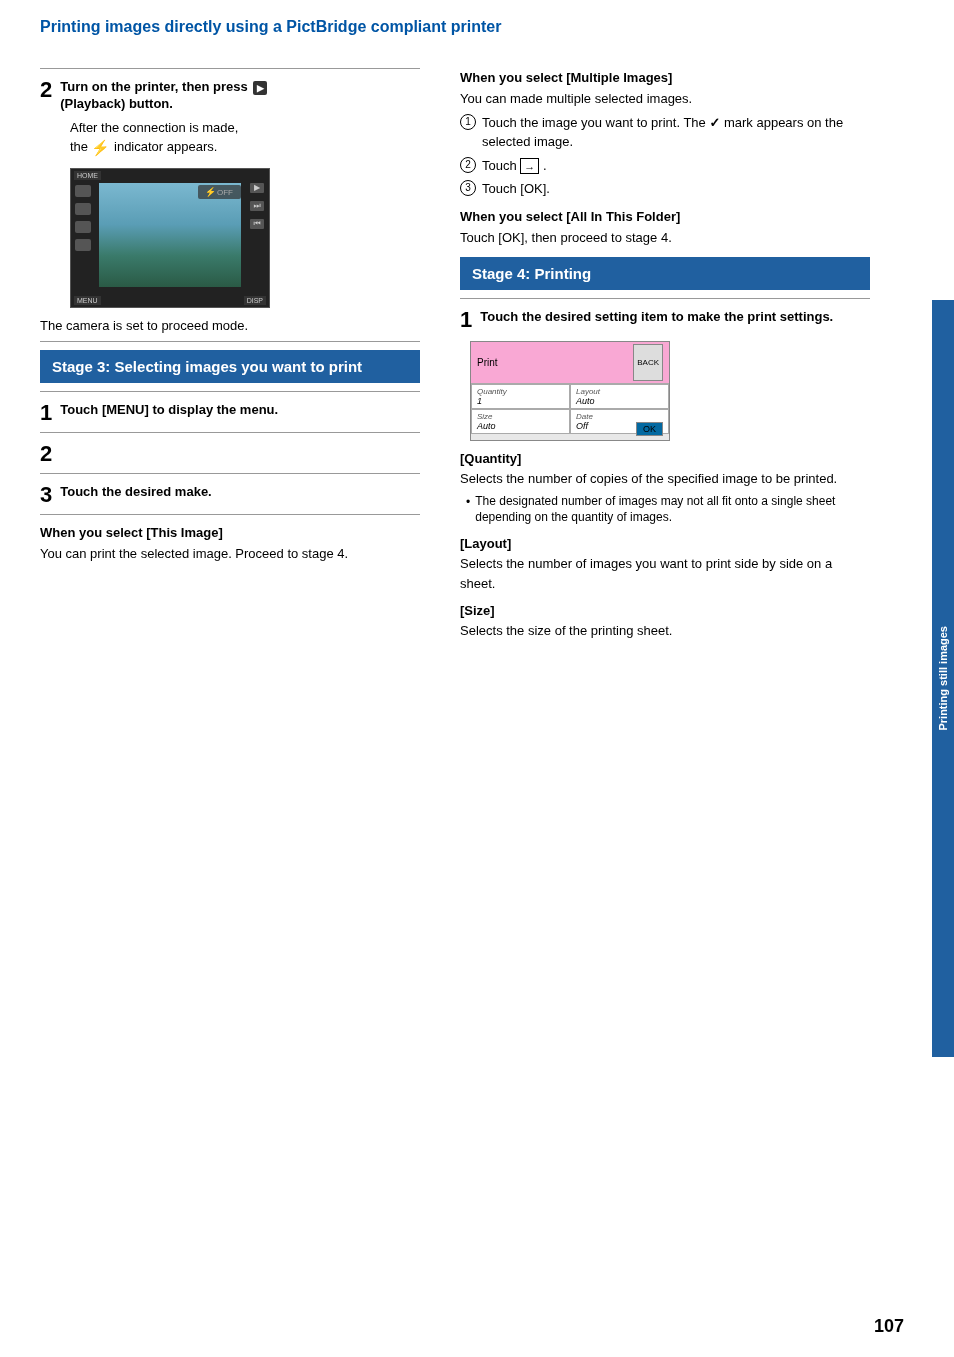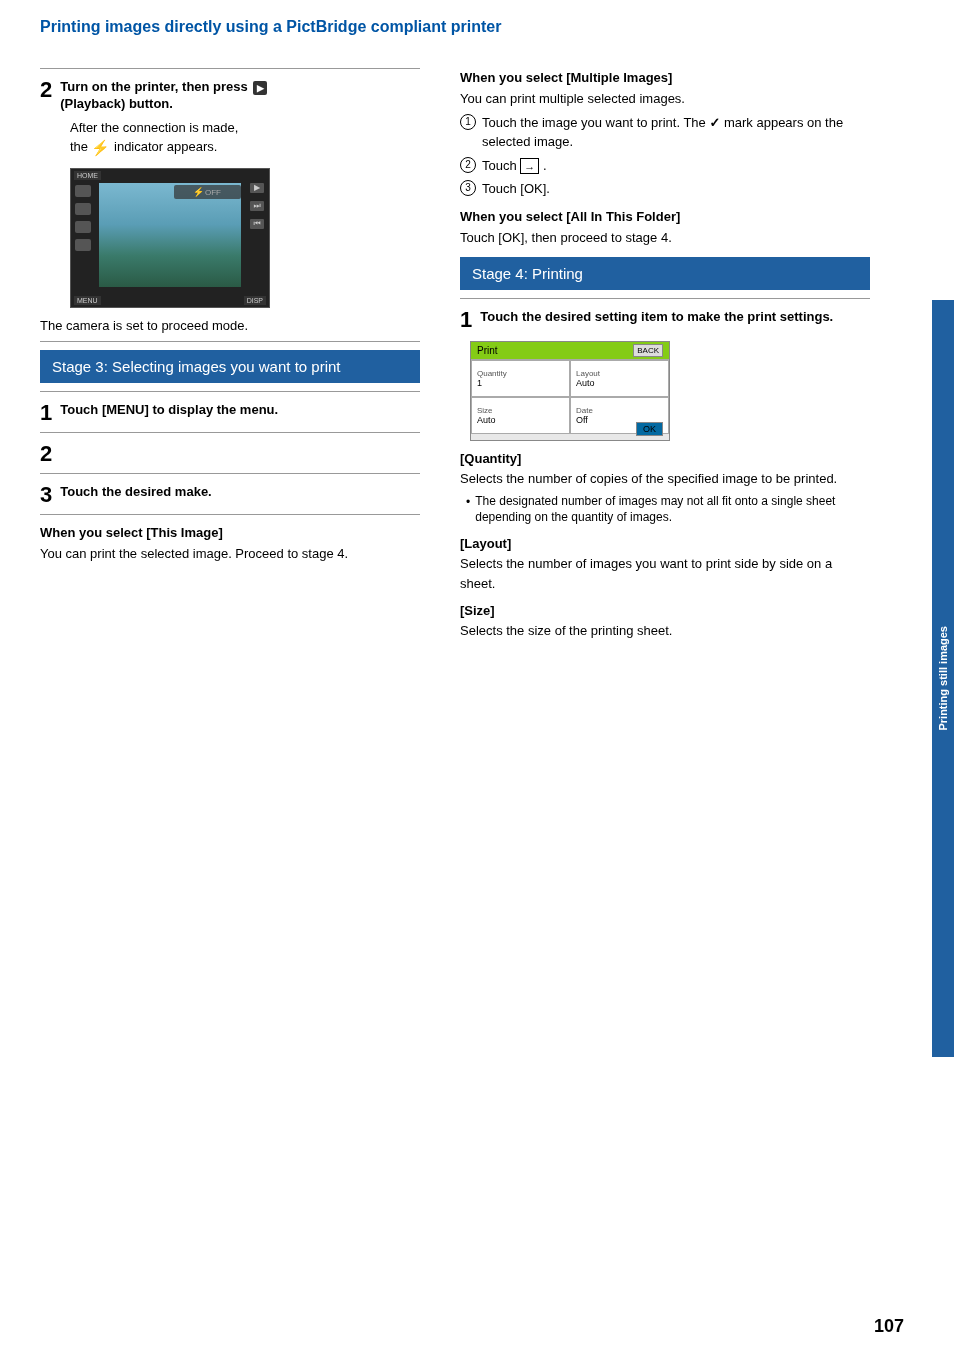--- a/index.html
+++ b/index.html
@@ -39,21 +39,21 @@
       right: 40px;
       font-size: 16px;
       color: #0055a5;
       font-weight: bold;
     }
     
     .stage-header {
       background-color: #2060a0;
       color: #fff;
       font-size: 15px;
-      font-weight: normal;
+      font-weight: bold;
       padding: 8px 12px;
       margin-bottom: 0;
     }
     
     .divider {
       border: none;
       border-top: 1px solid #999;
       margin: 8px 0;
     }
     
@@ -213,40 +213,41 @@
       border: 1px solid #888;
       margin: 10px 0 10px 10px;
       background: #e8e8e8;
       position: relative;
       font-size: 10px;
     }
     .print-screen-header {
       display: flex;
       justify-content: space-between;
       align-items: center;
-      background: #84cc16;
+      background: #f9a8d4;
       border-bottom: 1px solid #aaa;
       padding: 2px 6px;
     }
     .print-screen-back {
       font-size: 8px;
       border: 1px solid #888;
-      padding: 1px 3px;
+      padding: 13px 3px;
       background: #ddd;
     }
     .print-screen-body {
       display: grid;
       grid-template-columns: 1fr 1fr;
       gap: 0;
     }
     .print-cell {
       border: 1px solid #aaa;
-      padding: 8px 5px;
+      padding: 2px 5px;
       background: #fff;
       font-size: 9px;
+      font-style: italic;
     }
     .print-cell-label {
       color: #555;
       font-size: 8px;
     }
     .print-cell-value {
       font-size: 9px;
     }
     .print-screen-ok {
       position: absolute;
@@ -329,21 +330,21 @@
         <div class="camera-icon"></div>
         <div class="camera-icon"></div>
         <div class="camera-icon"></div>
         <div class="camera-icon"></div>
       </div>
       <div class="camera-right-icons">
         <div class="camera-arrow">▶</div>
         <div class="camera-arrow">⏭</div>
         <div class="camera-arrow">⏮</div>
       </div>
-      <div class="camera-indicator" style="font-size:9px;background:rgba(50,50,50,0.7);padding:2px 20px;border-radius:2px;">
+      <div class="camera-indicator" style="font-size:9px;background:rgba(50,50,50,0.7);padding:2px 8px;border-radius:2px;">
         <span style="color:#f90;">⚡</span><span style="font-size:8px;color:#aaa;">OFF</span>
       </div>
     </div>
 
     <div class="caption">The camera is set to proceed mode.</div>
 
     <hr class="divider">
 
     <div class="stage-header">Stage 3: Selecting images you want to print</div>
 
@@ -370,21 +371,21 @@
     <hr class="divider">
 
     <div class="sub-heading">When you select [This Image]</div>
     <div class="body-text">You can print the selected image. Proceed to stage 4.</div>
 
   </div>
 
   <div class="right-col">
 
     <div class="sub-heading">When you select [Multiple Images]</div>
-    <div class="body-text">You can print multiple selected images.</div>
+    <div class="body-text">You can made multiple selected images.</div>
 
     <div class="numbered-item">
       <span class="circle-num">1</span>
       <span class="numbered-item-text">
         <span>Touch the image you want to print. The</span>
         <span style="font-size:13px;font-weight:bold;">✓</span>
         <span>mark appears on the selected image.</span>
       </span>
     </div>
 

